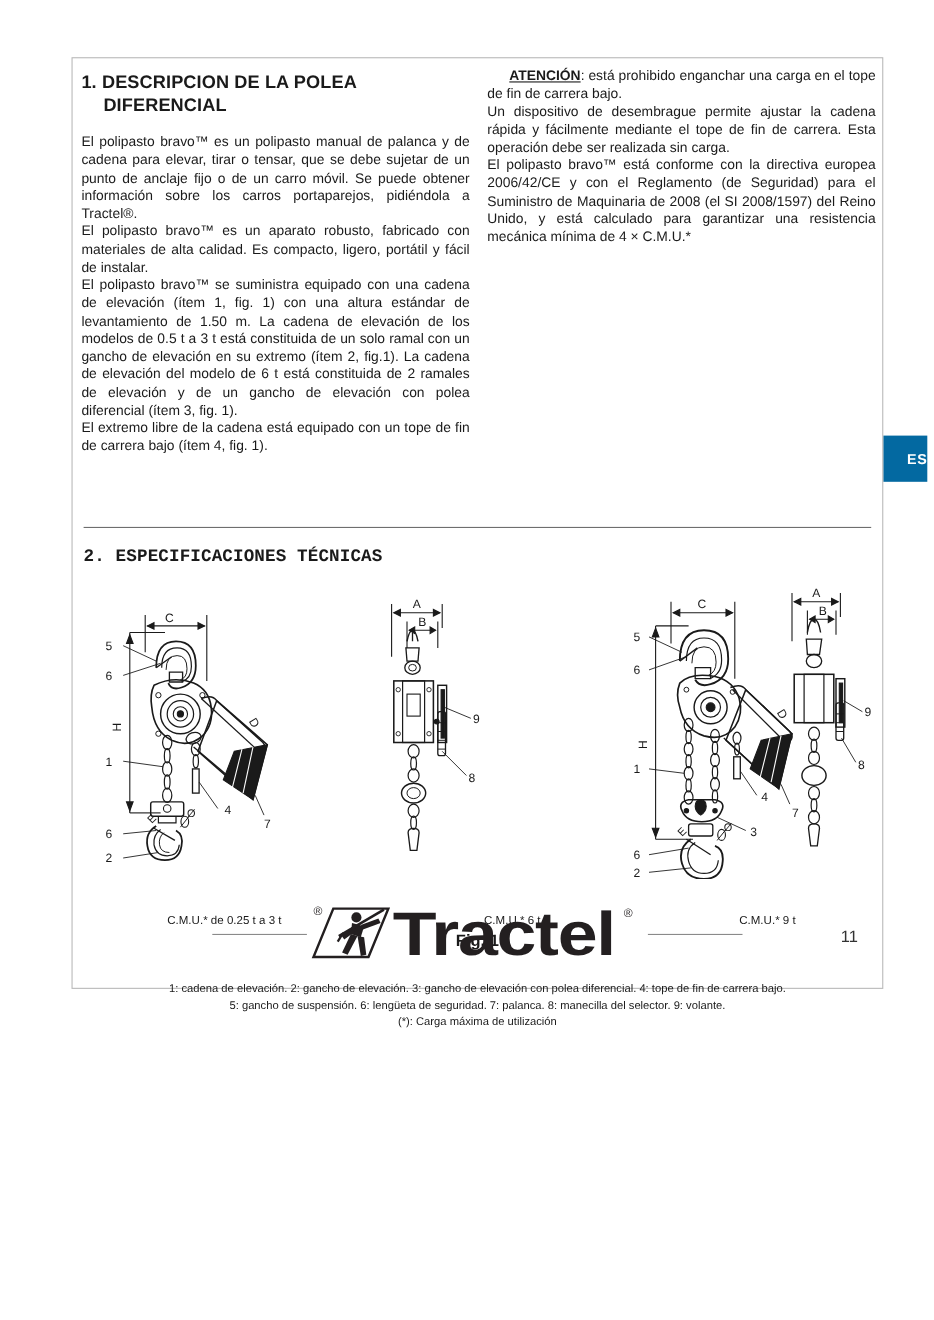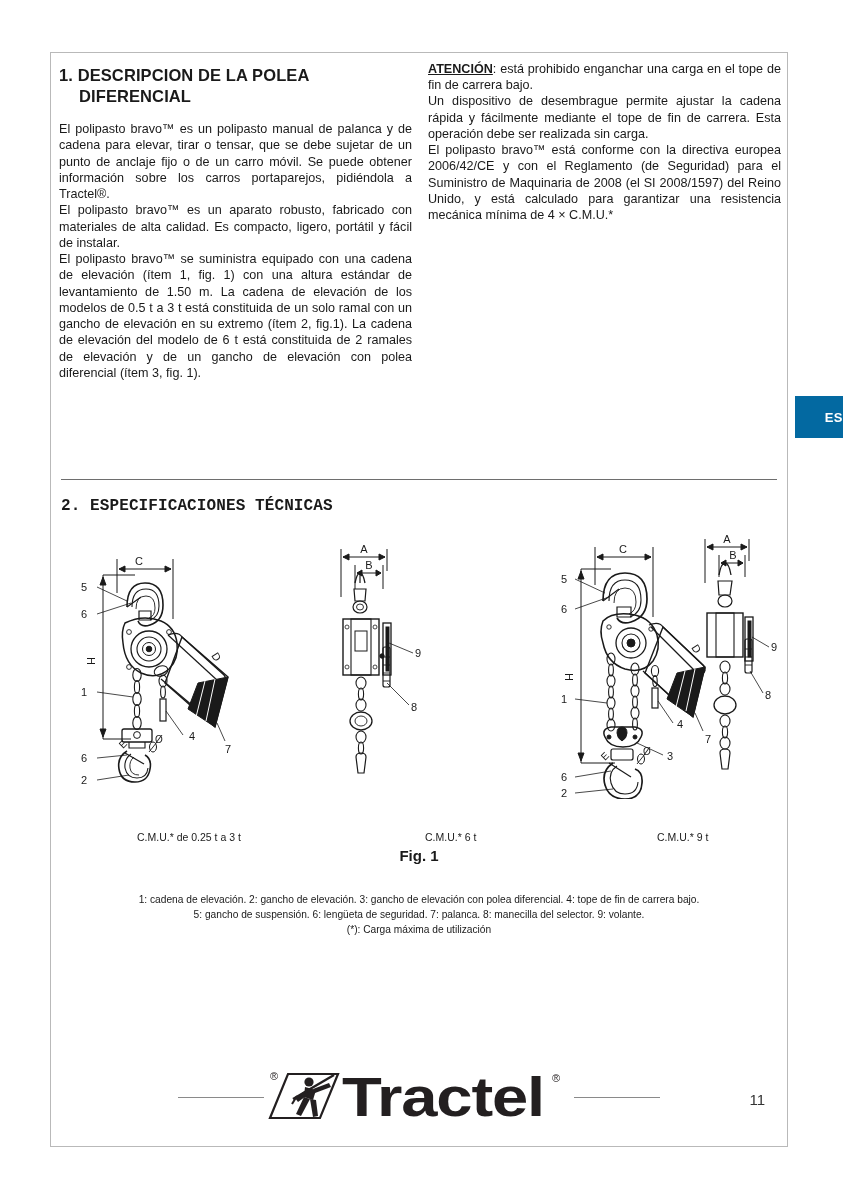--- a/index.html
+++ b/index.html
@@ -12,24 +12,24 @@
     height: 1200px;
     position: relative;
     font-family: "Liberation Sans", sans-serif;
     color: #1a1a1a;
     overflow: hidden;
   }
 
   
   #page-frame {
     position: absolute;
-    left: 50px;
+    left: 65px;
     top: 52px;
     width: 738px;
-    height: 1095px;
+    height: 847px;
     border: 1px solid #b9b9b9;
     box-sizing: border-box;
     background: #fff;
   }
 
   
   #lang-tab {
     position: absolute;
     left: 795px;
     top: 396px;
@@ -75,20 +75,21 @@
     margin: 0;
     text-align: justify;
     text-justify: inter-word;
     hyphens: none;
   }
   p.body + p.body { margin-top: 0px; }
 
   .attn {
     font-weight: bold;
     text-decoration: underline;
+    margin-left: 20px;
   }
 
   
   #divider {
     position: absolute;
     left: 10px;
     top: 426px;
     width: 716px;
     height: 0;
     border-top: 1.4px solid #6e6e6e;
@@ -198,20 +199,21 @@
   <div id="top-columns">
 
     <div class="col">
       <h1 class="section-title">
         <span>1. DESCRIPCION DE LA POLEA</span>
         <span class="l2">DIFERENCIAL</span>
       </h1>
       <p class="body">El polipasto bravo™ es un polipasto manual de palanca y de cadena para elevar, tirar o tensar, que se debe sujetar de un punto de anclaje fijo o de un carro móvil. Se puede obtener información sobre los carros portaparejos, pidiéndola a Tractel®.</p>
       <p class="body">El polipasto bravo™ es un aparato robusto, fabricado con materiales de alta calidad. Es compacto, ligero, portátil y fácil de instalar.</p>
       <p class="body">El polipasto bravo™ se suministra equipado con una cadena de elevación (ítem 1, fig. 1) con una altura estándar de levantamiento de 1.50 m. La cadena de elevación de los modelos de 0.5 t a 3 t está constituida de un solo ramal con un gancho de elevación en su extremo (ítem 2, fig.1). La cadena de elevación del modelo de 6 t está constituida de 2 ramales de elevación y de un gancho de elevación con polea diferencial (ítem 3, fig. 1).</p>
+      <p class="body">El extremo libre de la cadena está equipado con un tope de fin de carrera bajo (ítem 4, fig. 1).</p>
     </div>
 
     <div class="col">
       <p class="body"><span class="attn">ATENCIÓN</span><span>: está prohibido enganchar una carga en el tope de fin de carrera bajo.</span></p>
       <p class="body">Un dispositivo de desembrague permite ajustar la cadena rápida y fácilmente mediante el tope de fin de carrera. Esta operación debe ser realizada sin carga.</p>
       <p class="body">El polipasto bravo™ está conforme con la directiva europea 2006/42/CE y con el Reglamento (de Seguridad) para el Suministro de Maquinaria de 2008 (el SI 2008/1597) del Reino Unido, y está calculado para garantizar una resistencia mecánica mínima de 4 × C.M.U.*</p>
     </div>
   </div>
 
   <div id="divider"></div>

